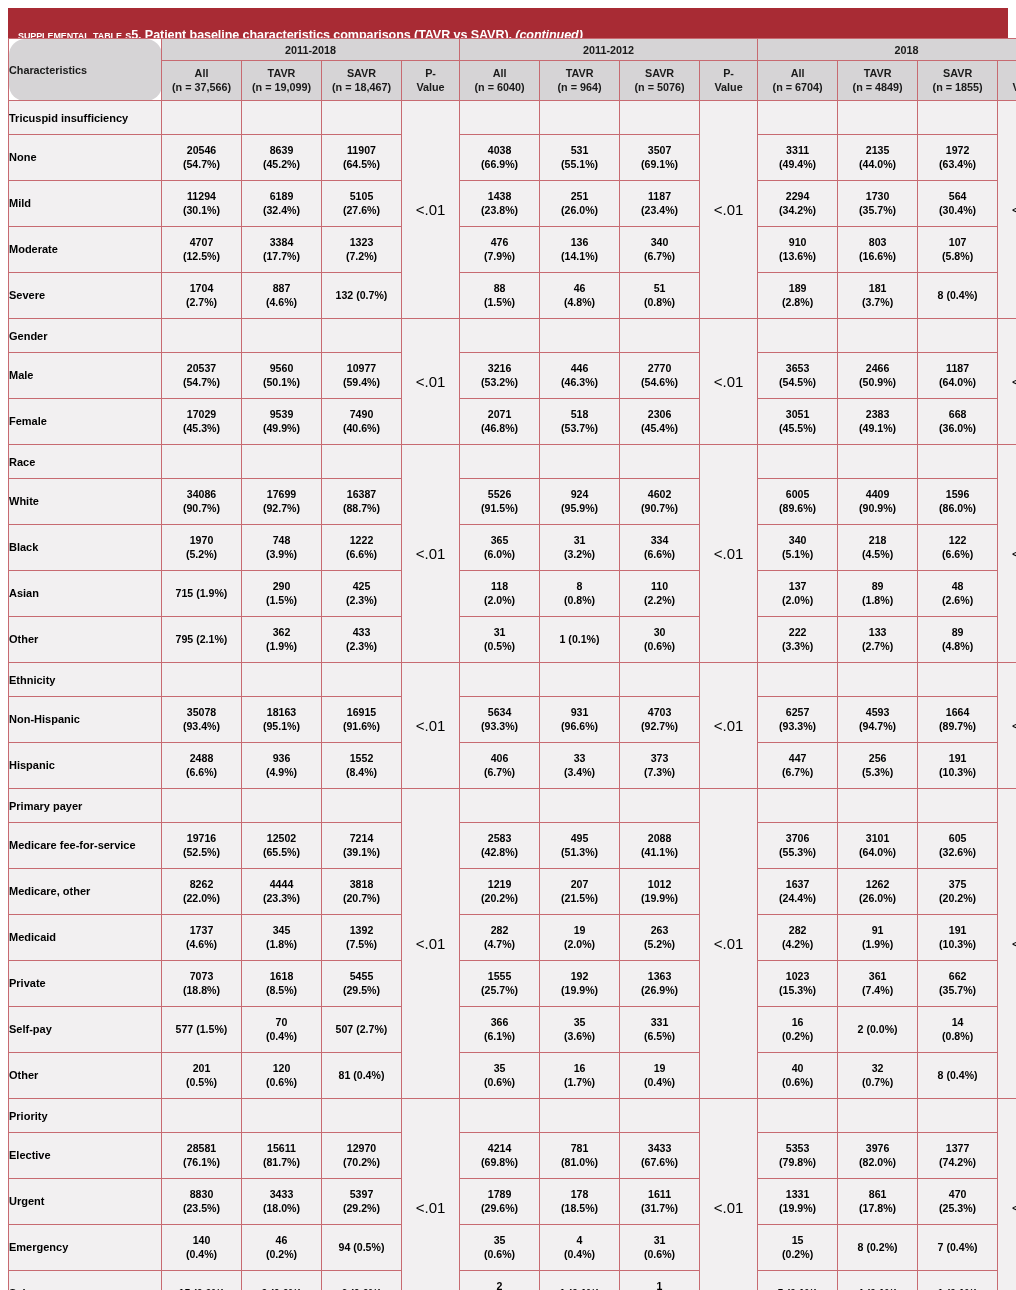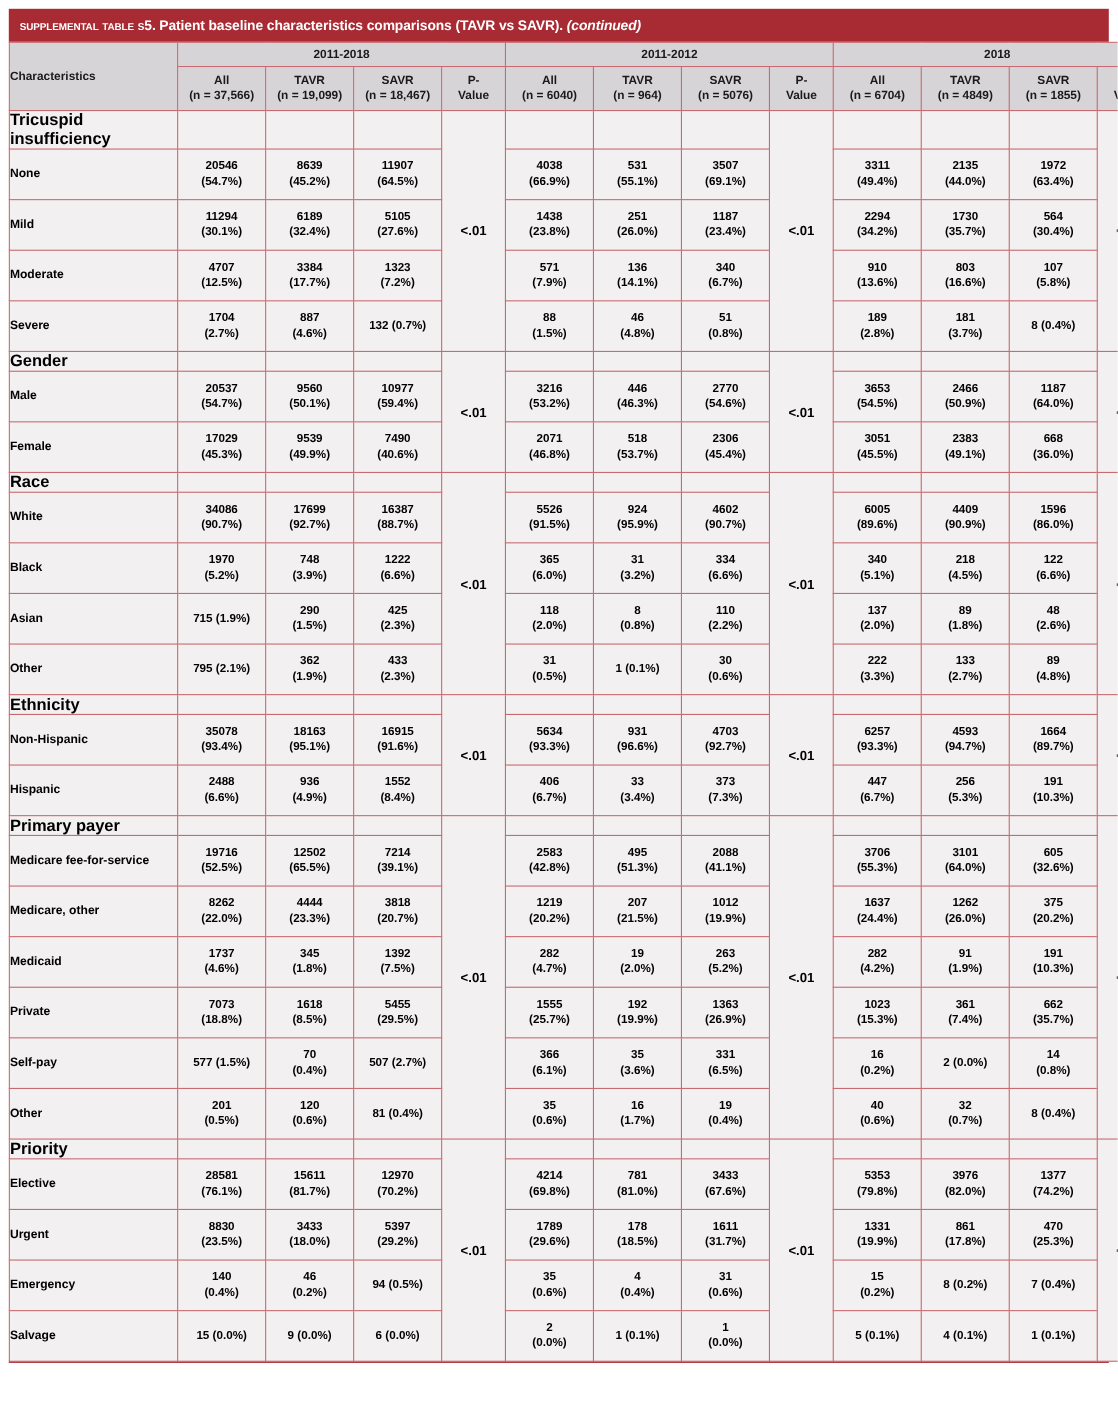--- a/index.html
+++ b/index.html
@@ -12,21 +12,21 @@
   #root {
     width: 1016px; height: 1290px;
     position: relative;
     padding: 8px 8px 0 8px;
   }
   .title-bar {
     background: #a82b34;
     color: #ffffff;
     height: 30px;
     line-height: 30px;
-    padding: 0 10px;
+    padding: 12px 10px;
     font-size: 12.6px;
     font-weight: bold;
     white-space: nowrap;
     overflow: hidden;
     letter-spacing: -0.1px;
   }
   .title-bar .sc { font-variant: small-caps; text-transform: lowercase; }
   .title-bar .sc::first-letter { text-transform: uppercase; }
   .title-bar .cont { font-style: italic; font-weight: bold; }
 
@@ -57,50 +57,51 @@
     height: 40px;
     padding: 2px 1px;
     line-height: 1.22;
   }
   th.charhead {
     text-align: left;
     padding-left: 10px;
     vertical-align: bottom;
     padding-bottom: 6px;
     border-top: 1px solid #a82b34;
+    border-radius: 16px;
   }
 
   
   tbody td { background: #f2f0f1; }
   td.sect {
     text-align: left;
     padding-left: 10px;
     font-weight: bold;
-    height: 16px;
-    font-size: 15px;
+    height: 34px;
+    font-size: 11px;
   }
   td.lbl {
     text-align: left;
     padding-left: 22px;
     font-weight: bold;
     height: 46px;
     line-height: 1.25;
     font-size: 11px;
   }
   td.val {
     text-align: center;
     font-weight: bold;
     line-height: 1.25;
     font-size: 10.6px;
     padding: 2px 1px;
   }
   td.pv {
     text-align: center;
-    font-weight: bold;
-    font-size: 12px;
+    font-weight: normal;
+    font-size: 15px;
   }
   td.empty { background: #f2f0f1; }
 
   .lastline {
     width: 1000px;
     border-top: 1px solid #a82b34;
   }
   .continued {
     width: 1000px;
     text-align: right;
@@ -299,21 +300,21 @@
           </td>
           <td class="val">
             <div>3384</div>
             <div>(17.7%)</div>
           </td>
           <td class="val">
             <div>1323</div>
             <div>(7.2%)</div>
           </td>
           <td class="val">
-            <div>571</div>
+            <div>476</div>
             <div>(7.9%)</div>
           </td>
           <td class="val">
             <div>136</div>
             <div>(14.1%)</div>
           </td>
           <td class="val">
             <div>340</div>
             <div>(6.7%)</div>
           </td>

